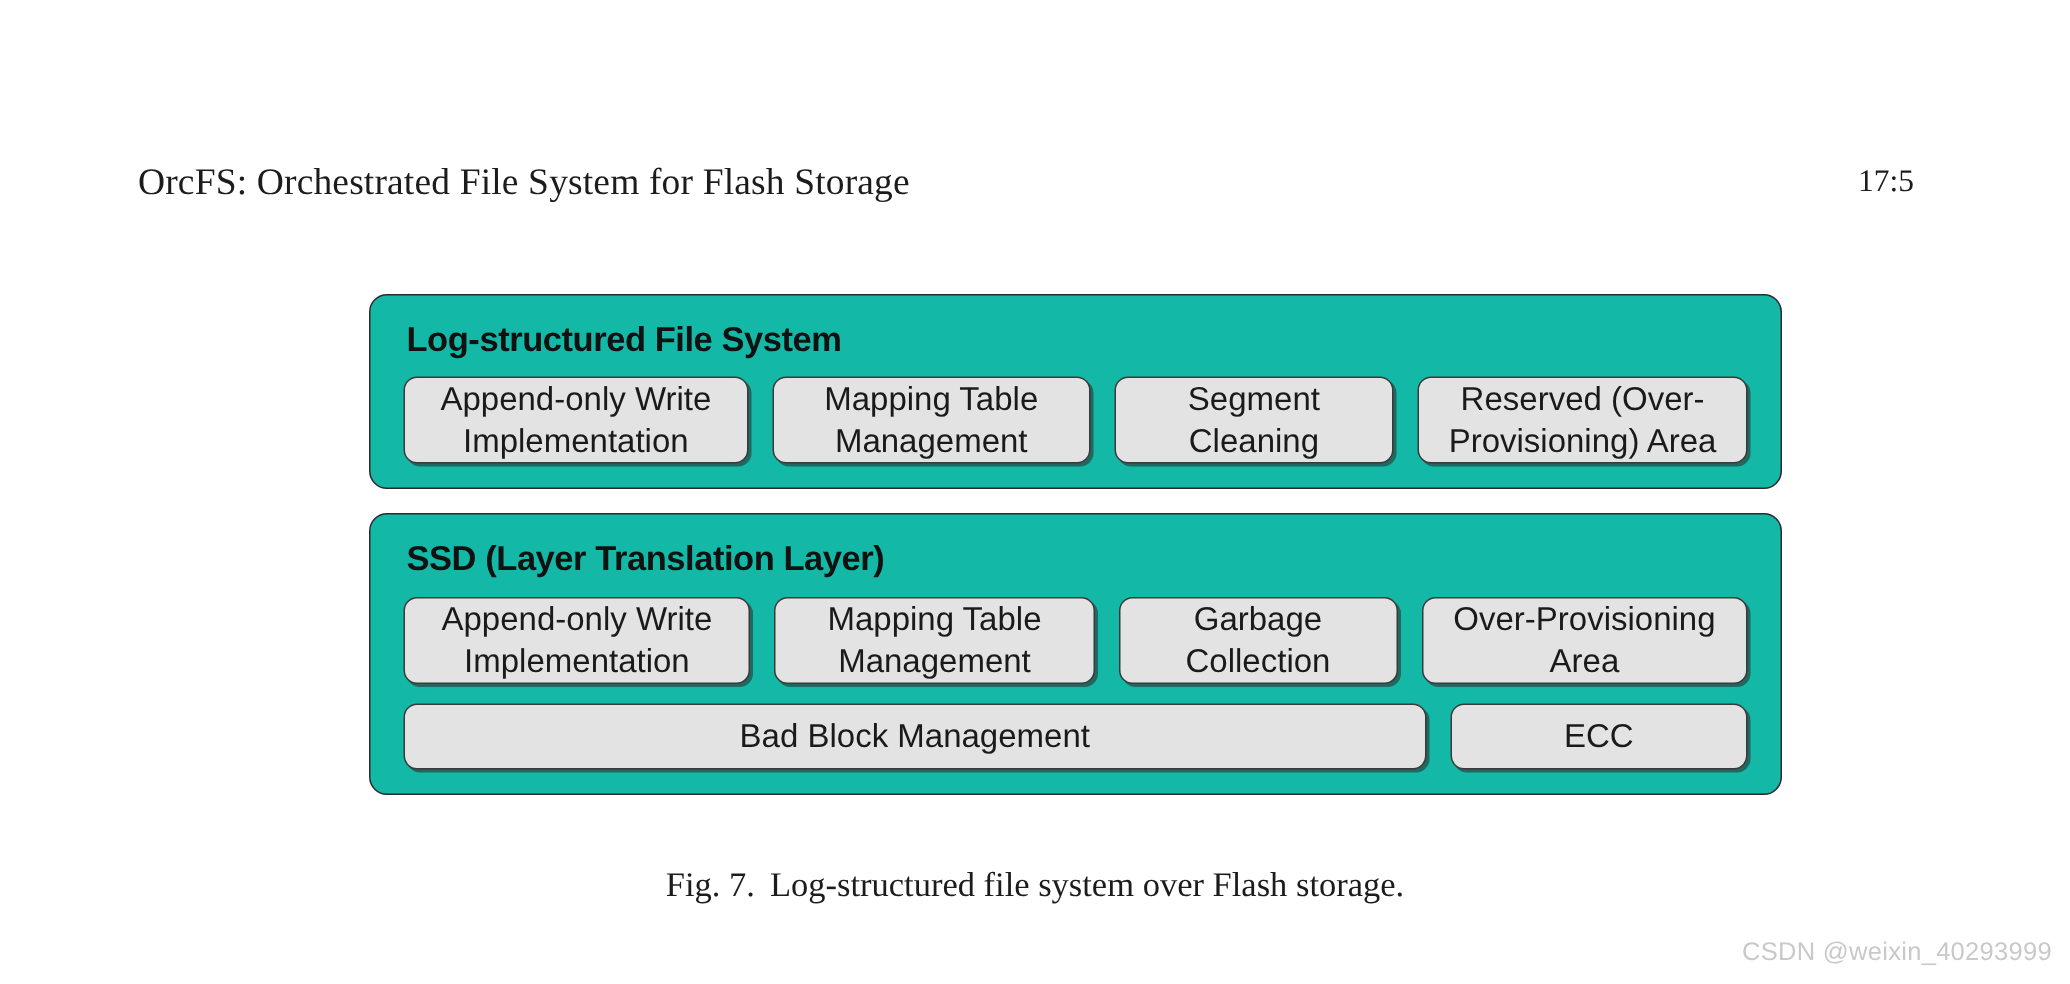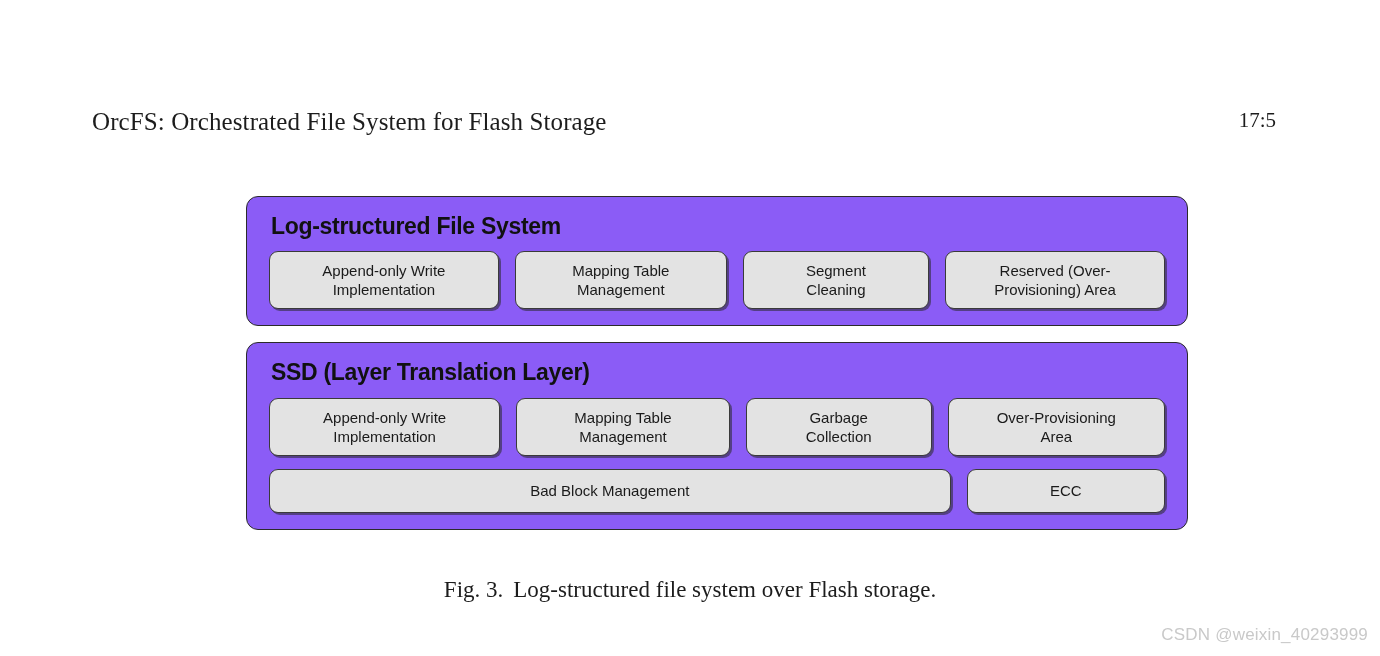--- a/index.html
+++ b/index.html
@@ -46,21 +46,21 @@
     position: absolute;
     top: 196px;
     left: 246px;
     width: 942px;
   }
 
   .layer-panel {
     box-sizing: border-box;
     border: 1.6px solid #2b2b2b;
     border-radius: 12px;
-    background: #8b5cf6;
+    background: #14b8a6;
     padding: 14px 22px 16px 22px;
   }
   .layer-panel + .layer-panel {
     margin-top: 16px;
   }
 
   .panel-title {
     font-size: 23px;
     font-weight: bold;
     color: #111111;
@@ -81,21 +81,21 @@
   .cell {
     box-sizing: border-box;
     background: #e3e3e3;
     border: 1.4px solid #3a3a3a;
     border-radius: 9px;
     box-shadow: 2px 2px 0 0 rgba(40,40,40,0.55);
     display: flex;
     align-items: center;
     justify-content: center;
     text-align: center;
-    font-size: 15px;
+    font-size: 22px;
     line-height: 1.28;
     color: #1a1a1a;
     padding: 8px 6px;
     white-space: pre-line;
   }
 
   
   .row-main .cell { height: 58px; flex: 1 1 0; }
   .row-main .cell.w-append { flex: 1.09 1 0; }
   .row-main .cell.w-map    { flex: 1.00 1 0; }
@@ -176,16 +176,16 @@
     </div>
     <div class="row row-aux">
       <div class="cell w-bad">Bad Block Management</div>
       <div class="cell w-ecc">ECC</div>
     </div>
   </div>
 
 </div>
 
 <div class="caption">
-  <span class="cap-label">Fig. 3.</span><span>Log-structured file system over Flash storage.</span>
+  <span class="cap-label">Fig. 7.</span><span>Log-structured file system over Flash storage.</span>
 </div>
 
 <div class="watermark">CSDN @weixin_40293999</div>
 
 </body></html>

